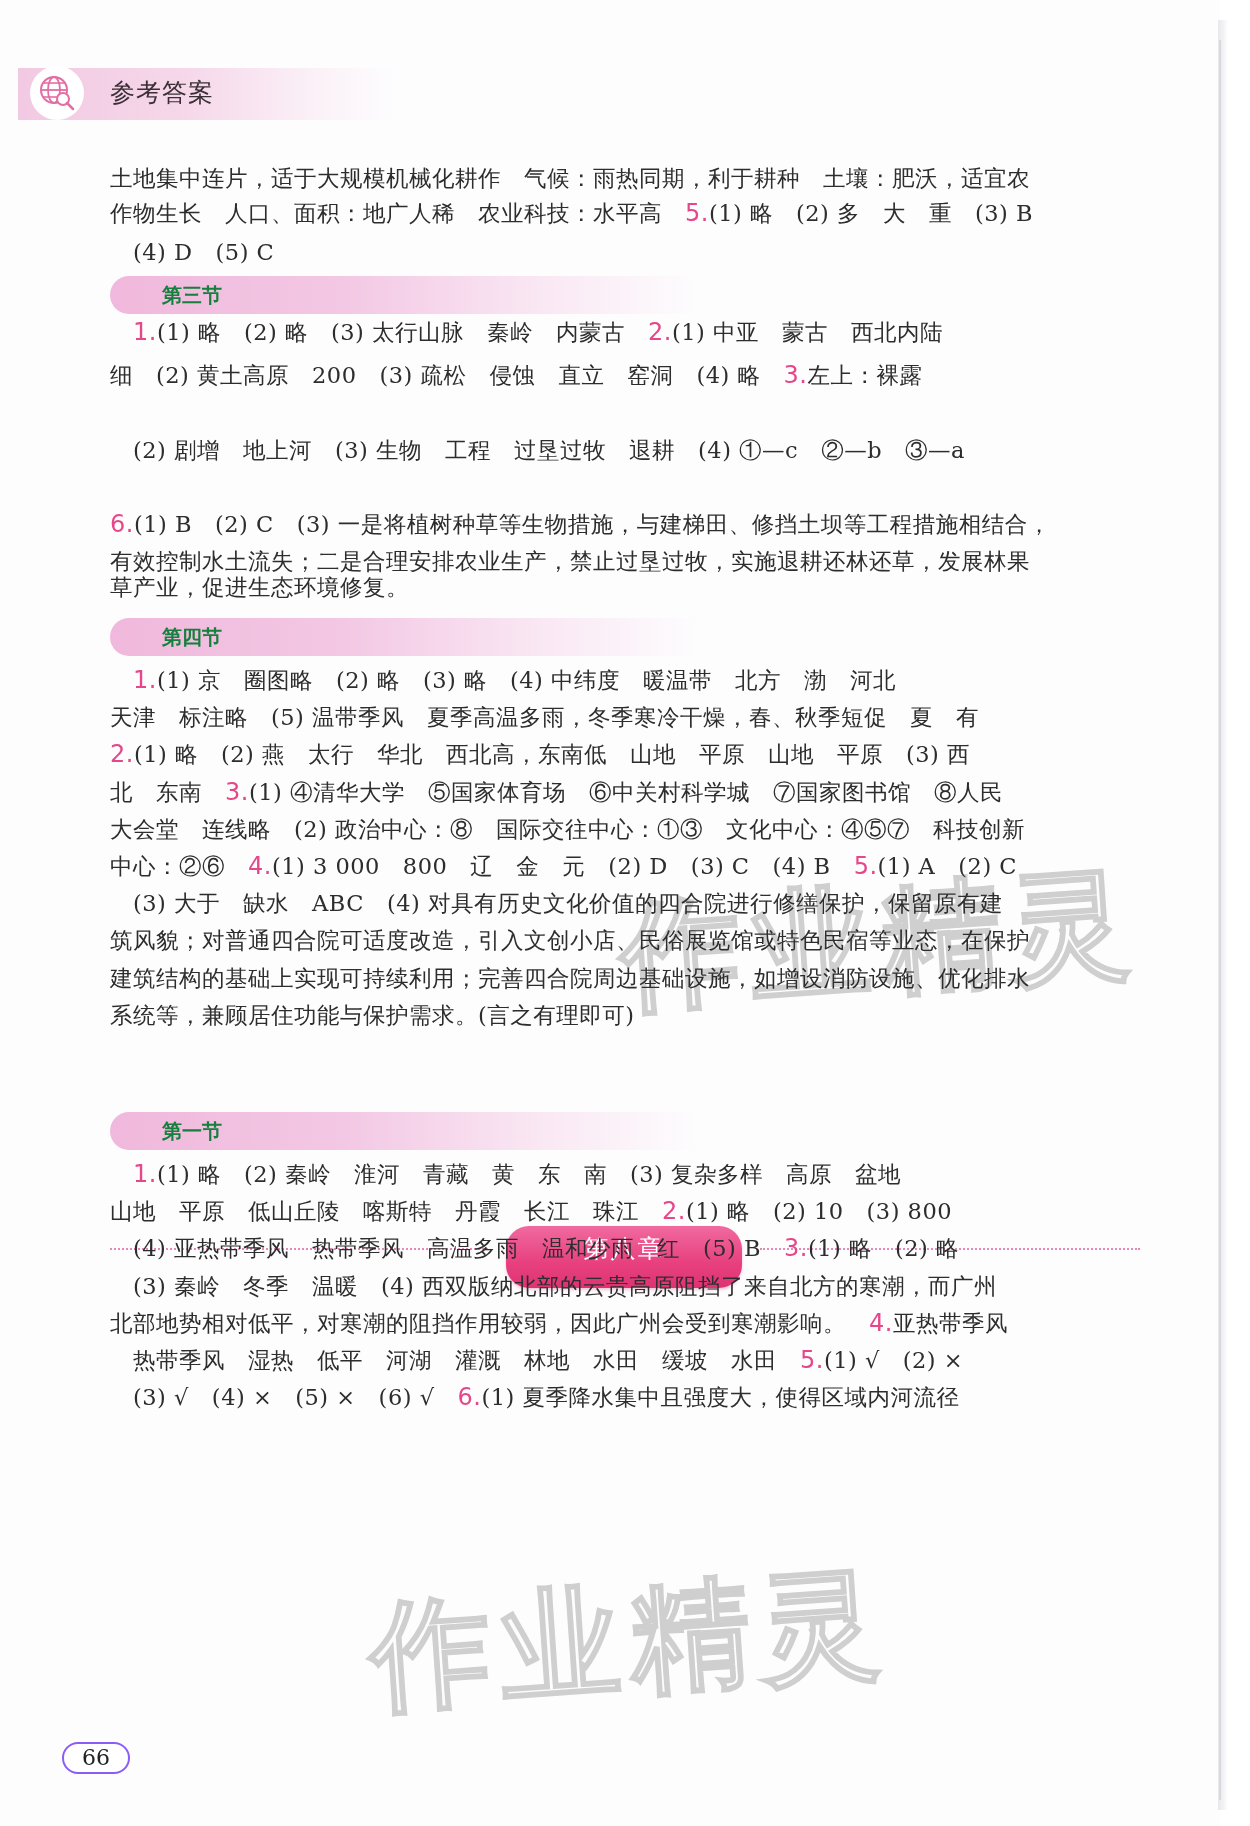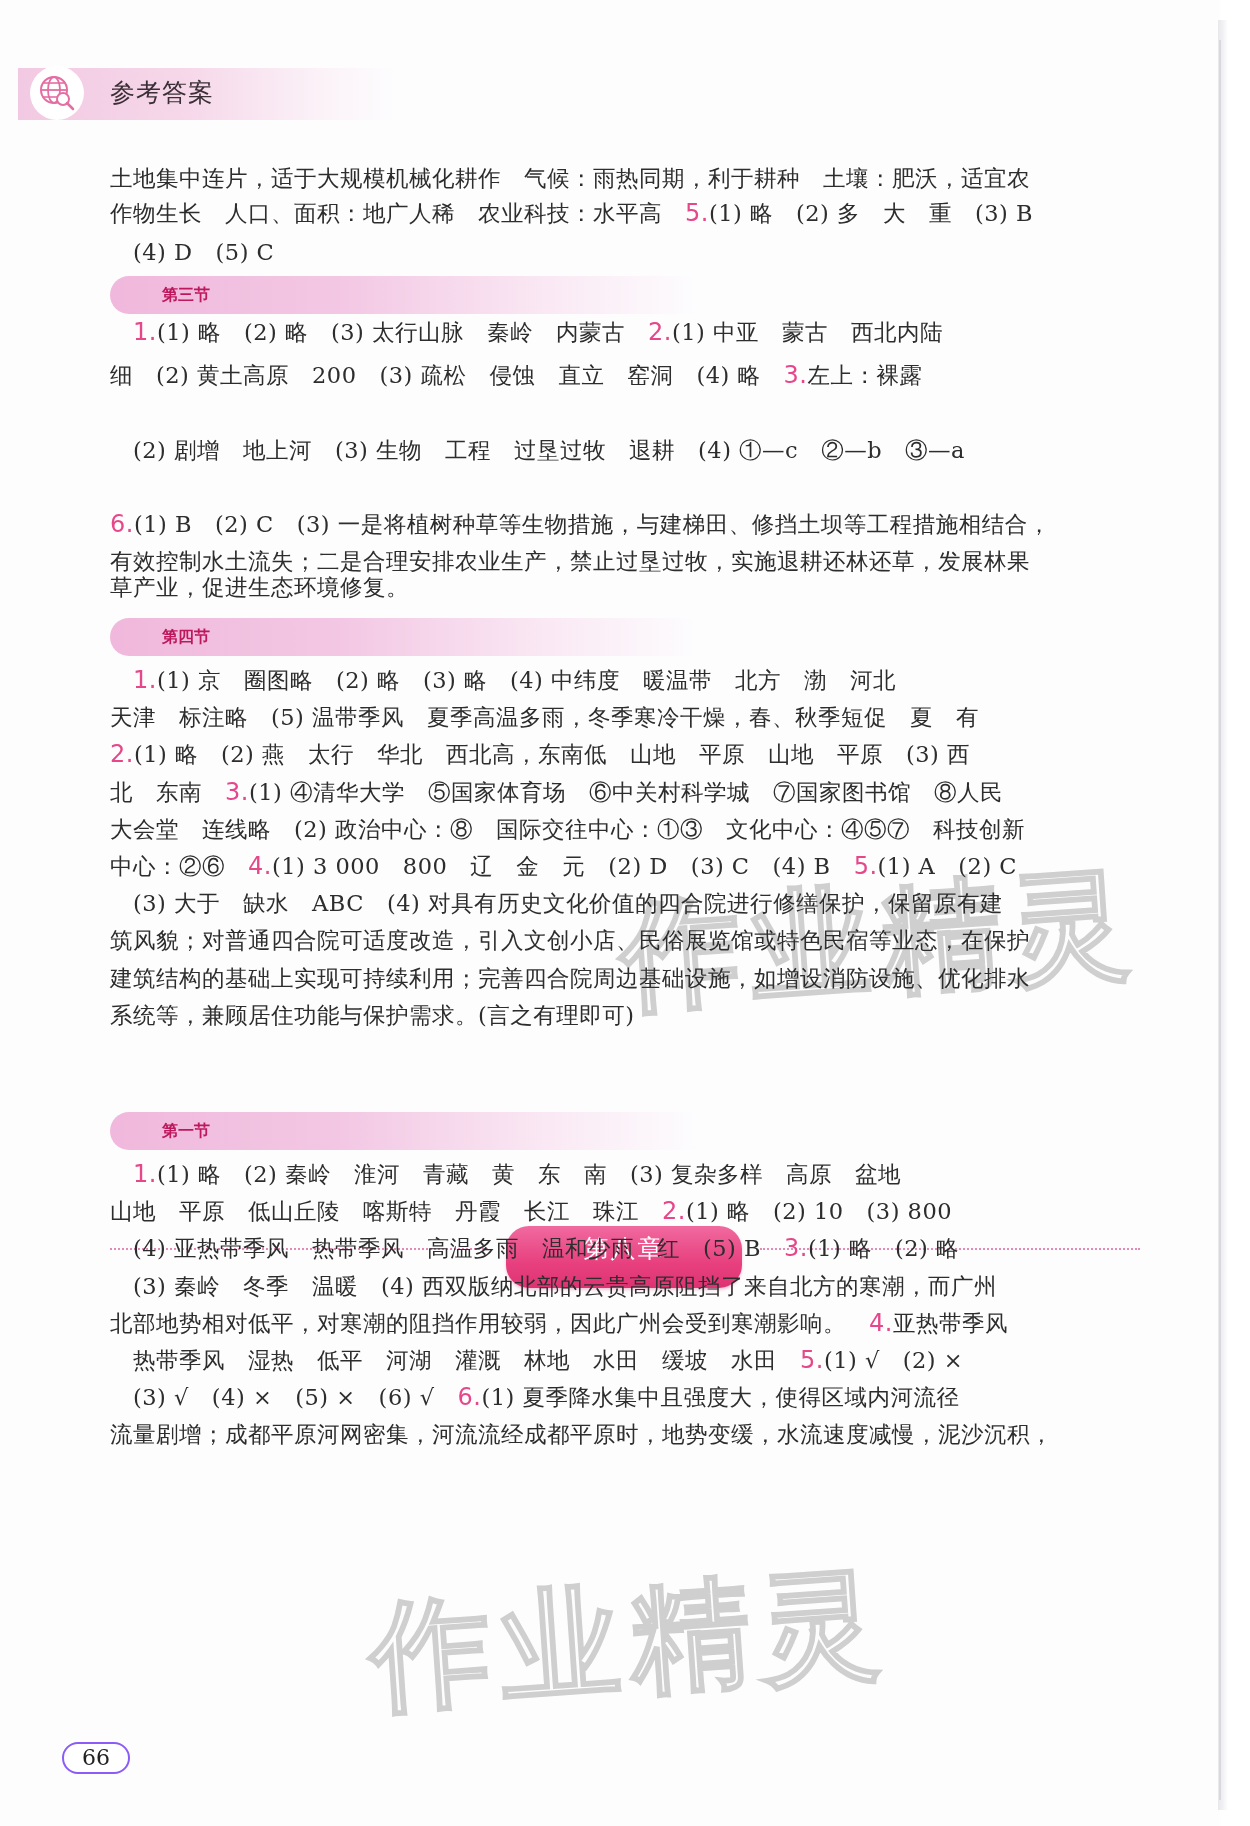--- a/index.html
+++ b/index.html
@@ -32,21 +32,21 @@
   .line {
     position: absolute; left: 110px; height: 40px; font-size: 22.5px; line-height: 40px; white-space: nowrap;
     color: #2d2d2d; letter-spacing: 0.5px;
   }
   .num { color: #e6478a; font-family: "DejaVu Sans", "Liberation Sans", sans-serif; font-size: 24px; }
   .section-bar {
     position: absolute; left: 110px; width: 590px; height: 38px; border-radius: 19px 0 0 19px;
     background: linear-gradient(90deg, #f0b8dc 0%, #f3c8e4 40%, rgba(248,220,238,0.6) 75%, rgba(255,255,255,0) 100%);
   }
   .section-title {
-    position: absolute; left: 162px; font-size: 16px; font-weight: bold; color: #be185d;
+    position: absolute; left: 162px; font-size: 20px; font-weight: bold; color: #15803d;
     font-family: "DejaVu Sans", "Liberation Sans", sans-serif; line-height: 38px;
   }
   .chapter-row { position: absolute; left: 110px; top: 1226px; width: 1030px; height: 46px; }
   .chapter-dots-left {
     position: absolute; left: 0; top: 22px; width: 378px; border-top: 2px dotted #e58ab6;
   }
   .chapter-dots-right {
     position: absolute; left: 650px; top: 22px; width: 380px; border-top: 2px dotted #e58ab6;
   }
   .chapter-badge {
@@ -124,14 +124,13 @@
     </div>
     <div class="section-bar" style="top: 1112px;"></div>
     <div class="section-title" style="top: 1112px;">第一节</div>
     <div class="line" style="top: 1154px;"><span>　</span><span class="num">1.</span><span>(1) 略　(2) 秦岭　淮河　青藏　黄　东　南　(3) 复杂多样　高原　盆地</span></div>
     <div class="line" style="top: 1191.2px;"><span>山地　平原　低山丘陵　喀斯特　丹霞　长江　珠江　</span><span class="num">2.</span><span>(1) 略　(2) 10　(3) 800</span></div>
     <div class="line" style="top: 1228.4px;"><span>　(4) 亚热带季风　热带季风　高温多雨　温和少雨　红　(5) B　</span><span class="num">3.</span><span>(1) 略　(2) 略</span></div>
     <div class="line" style="top: 1265.6px;"><span>　(3) 秦岭　冬季　温暖　(4) 西双版纳北部的云贵高原阻挡了来自北方的寒潮，而广州</span></div>
     <div class="line" style="top: 1302.8px;"><span>北部地势相对低平，对寒潮的阻挡作用较弱，因此广州会受到寒潮影响。　</span><span class="num">4.</span><span>亚热带季风</span></div>
     <div class="line" style="top: 1340px;"><span>　热带季风　湿热　低平　河湖　灌溉　林地　水田　缓坡　水田　</span><span class="num">5.</span><span>(1) √　(2) ×</span></div>
     <div class="line" style="top: 1377.2px;"><span>　(3) √　(4) ×　(5) ×　(6) √　</span><span class="num">6.</span><span>(1) 夏季降水集中且强度大，使得区域内河流径</span></div>
-    <div class="line" style="top: 1414.4px;"><span>流量剧增；成都平原河网密集，河流流经成都平原时，地势变缓，水流速度减慢，泥沙沉积，</span></div>
   </div>
 
 </body></html>

